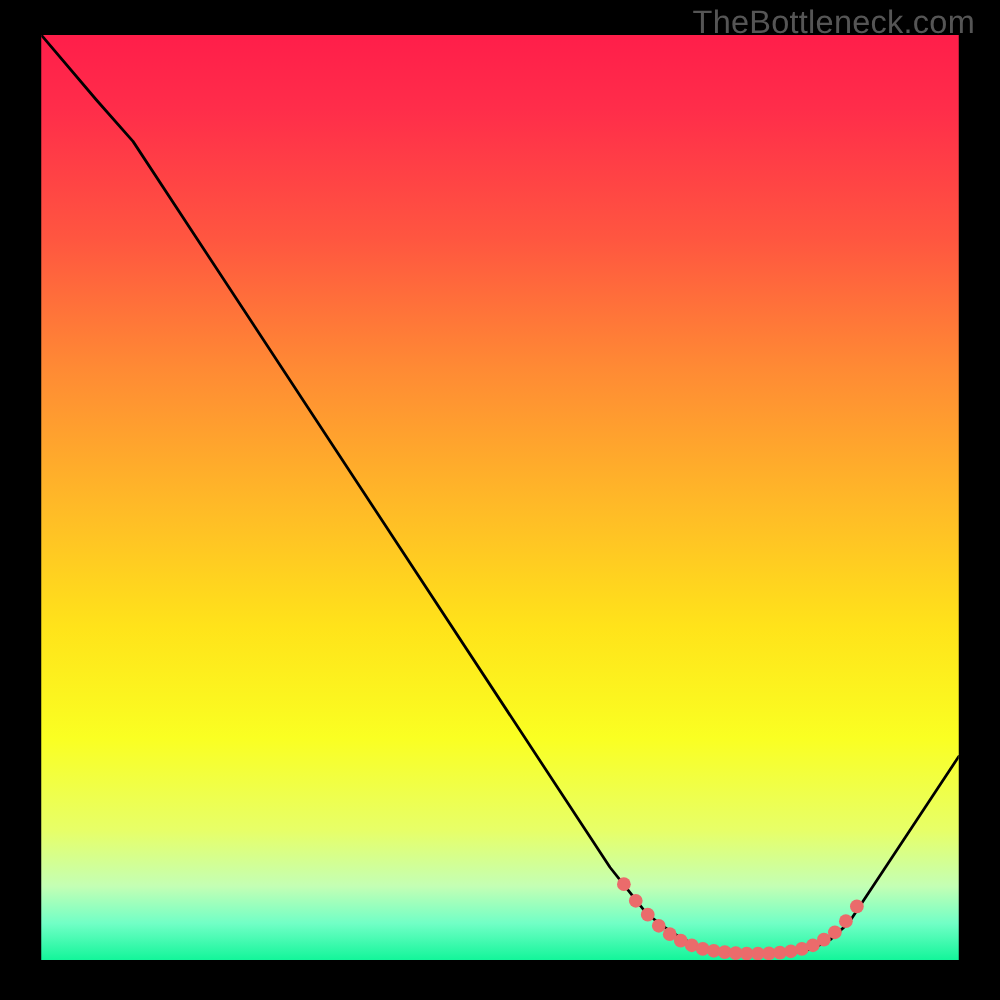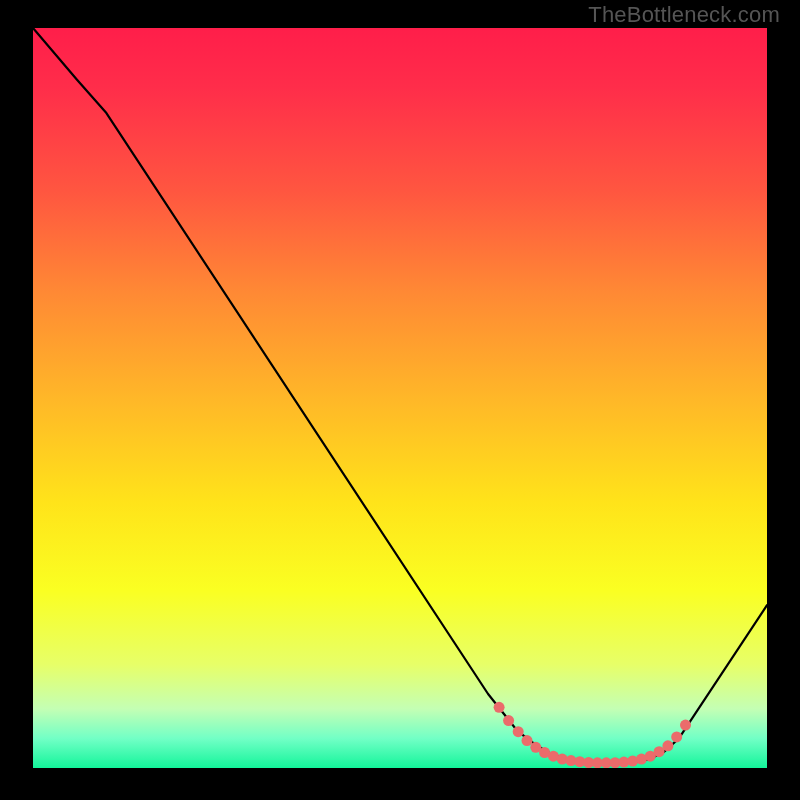--- a/index.html
+++ b/index.html
@@ -9,21 +9,21 @@
     background: #000;
     position: relative;
     font-family: Arial, Helvetica, sans-serif;
     overflow: hidden;
   }
   .watermark {
     position: absolute;
     top: 2px;
     right: 20px;
     color: #555;
-    font-size: 22px;
+    font-size: 26px;
     font-weight: 400;
     z-index: 20;
     letter-spacing: 0.2px;
   }
   .plot-frame {
     position: absolute;
     left: 33px;
     top: 28px;
     width: 734px;
     height: 740px;

